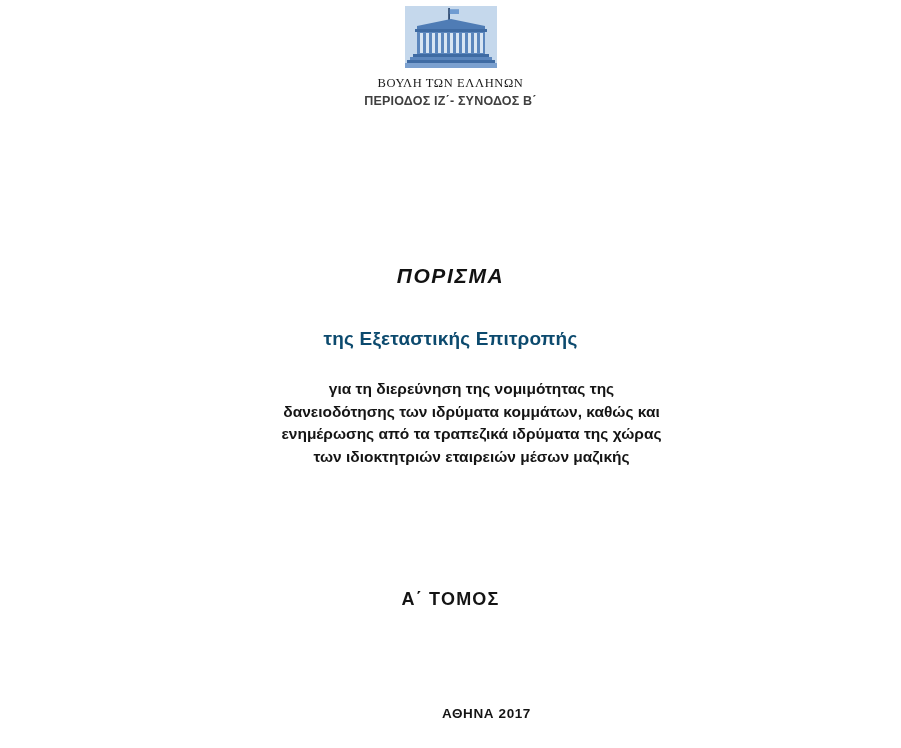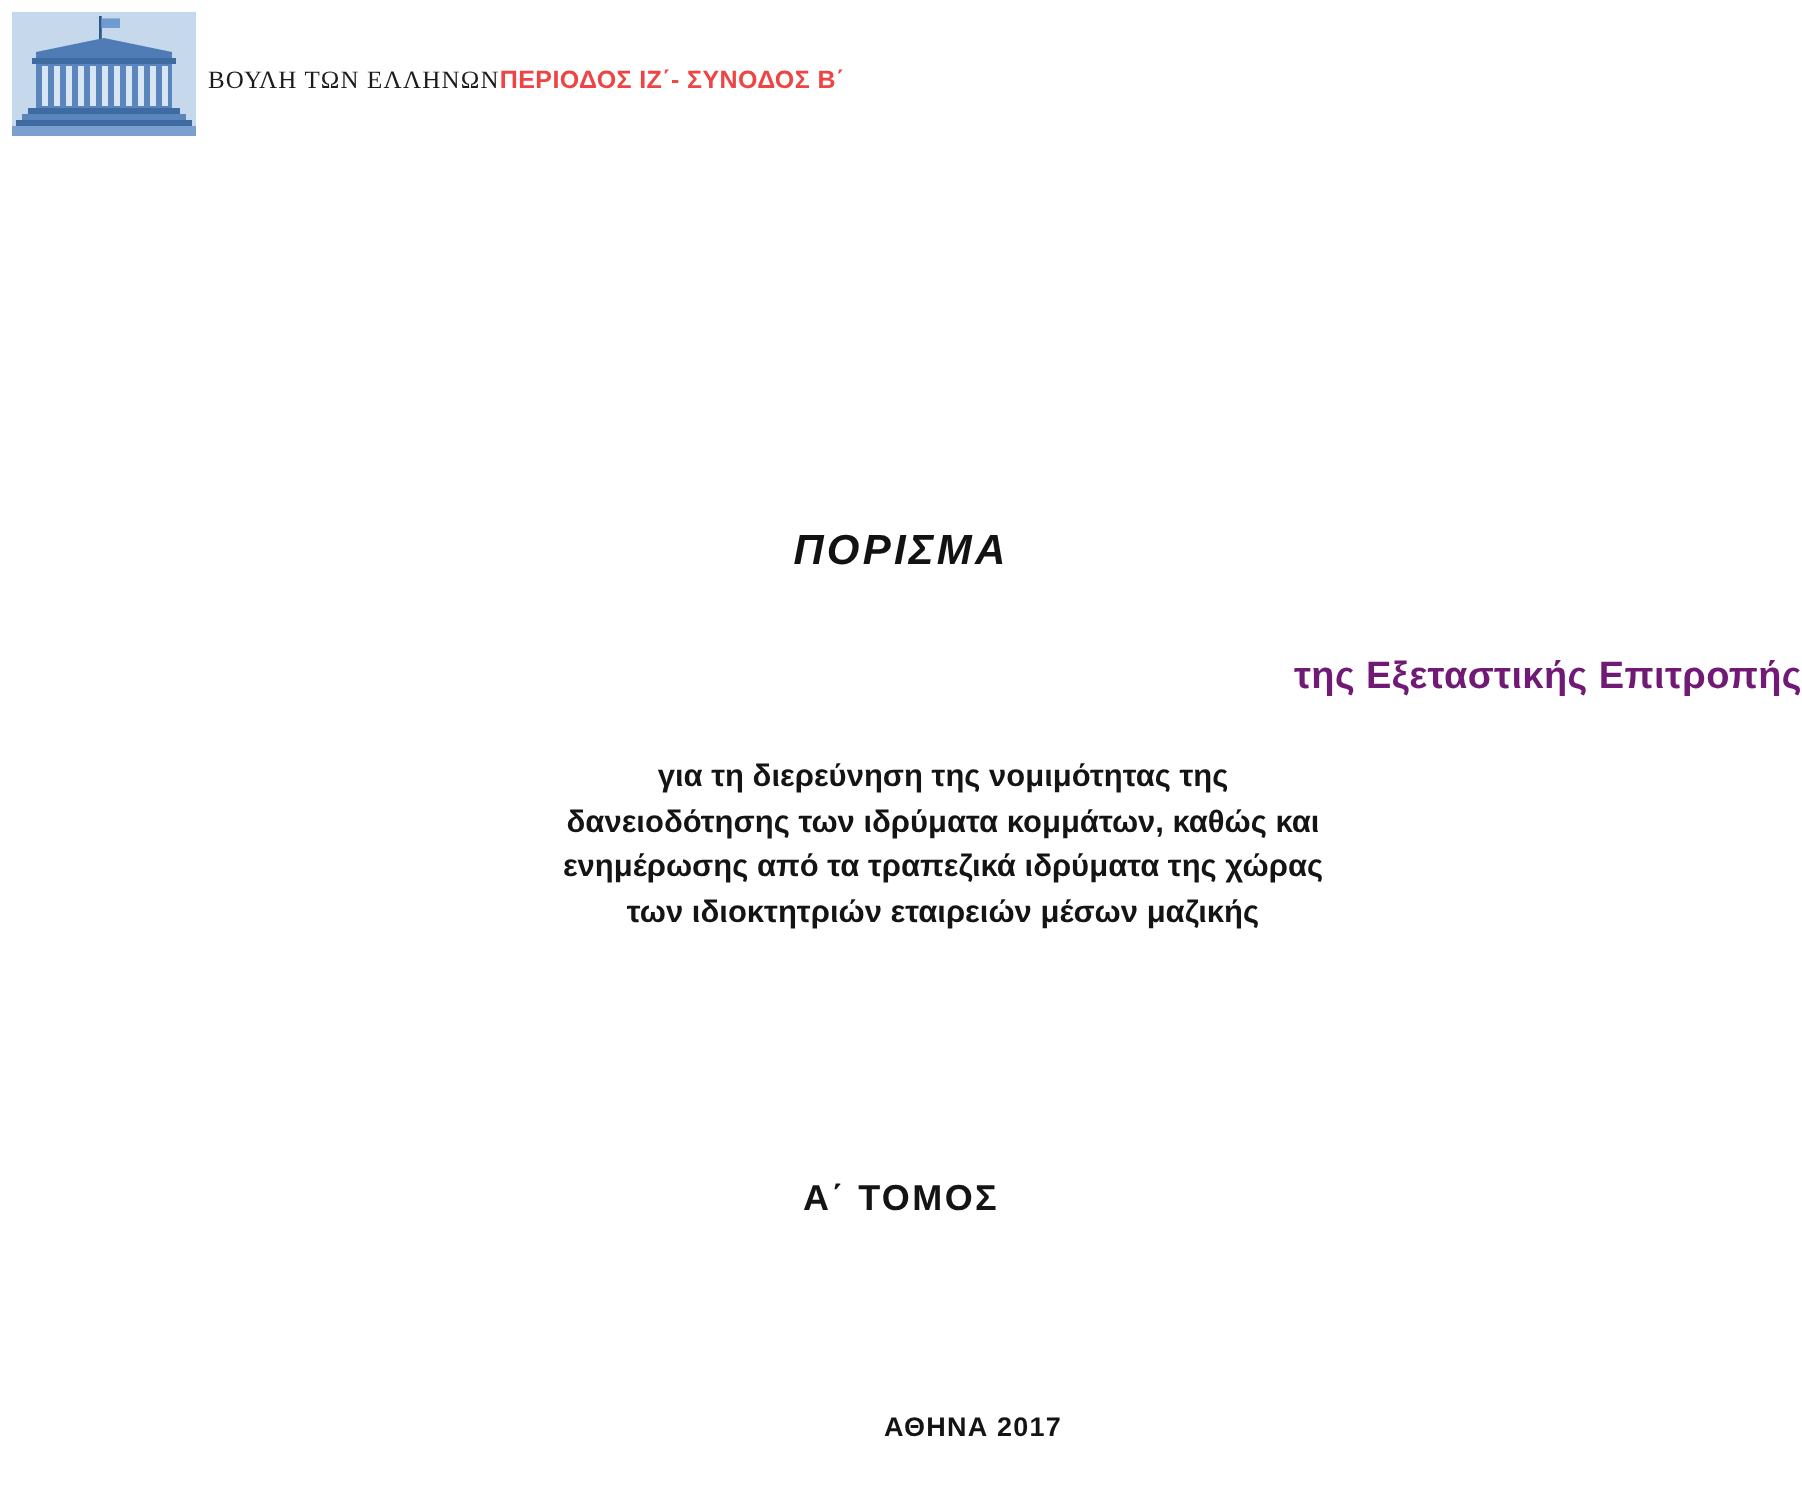--- a/index.html
+++ b/index.html
@@ -23,21 +23,21 @@
     background: #ffffff;
   }
 
   
   .emblem-block {
     position: absolute;
     top: 4px;
     left: 0;
     width: 901px;
     display: flex;
-    flex-direction: row;
+    flex-direction: column;
     align-items: center;
   }
 
   .emblem-img {
     width: 104px;
     height: 68px;
     display: block;
   }
 
   .emblem-caption {
@@ -50,21 +50,21 @@
     text-align: center;
     line-height: 1.2;
   }
 
   .emblem-subcaption {
     margin-top: 3px;
     font-family: "Liberation Sans", sans-serif;
     font-size: 12.5px;
     font-weight: bold;
     letter-spacing: 0.2px;
-    color: #ef4444;
+    color: #404040;
     text-align: center;
   }
 
   
   .title-main {
     position: absolute;
     top: 264px;
     left: 0;
     width: 901px;
     text-align: center;
@@ -73,25 +73,25 @@
     letter-spacing: 1.6px;
     color: #121212;
     font-style: italic;
   }
 
   .title-sub {
     position: absolute;
     top: 328px;
     left: 0;
     width: 901px;
-    text-align: right;
+    text-align: center;
     font-size: 19px;
     font-weight: bold;
     letter-spacing: 0.2px;
-    color: #701a75;
+    color: #0c4a6e;
   }
 
   .title-desc {
     position: absolute;
     top: 378px;
     left: 0;
     width: 901px;
     text-align: center;
     font-size: 15.5px;
     font-weight: bold;

